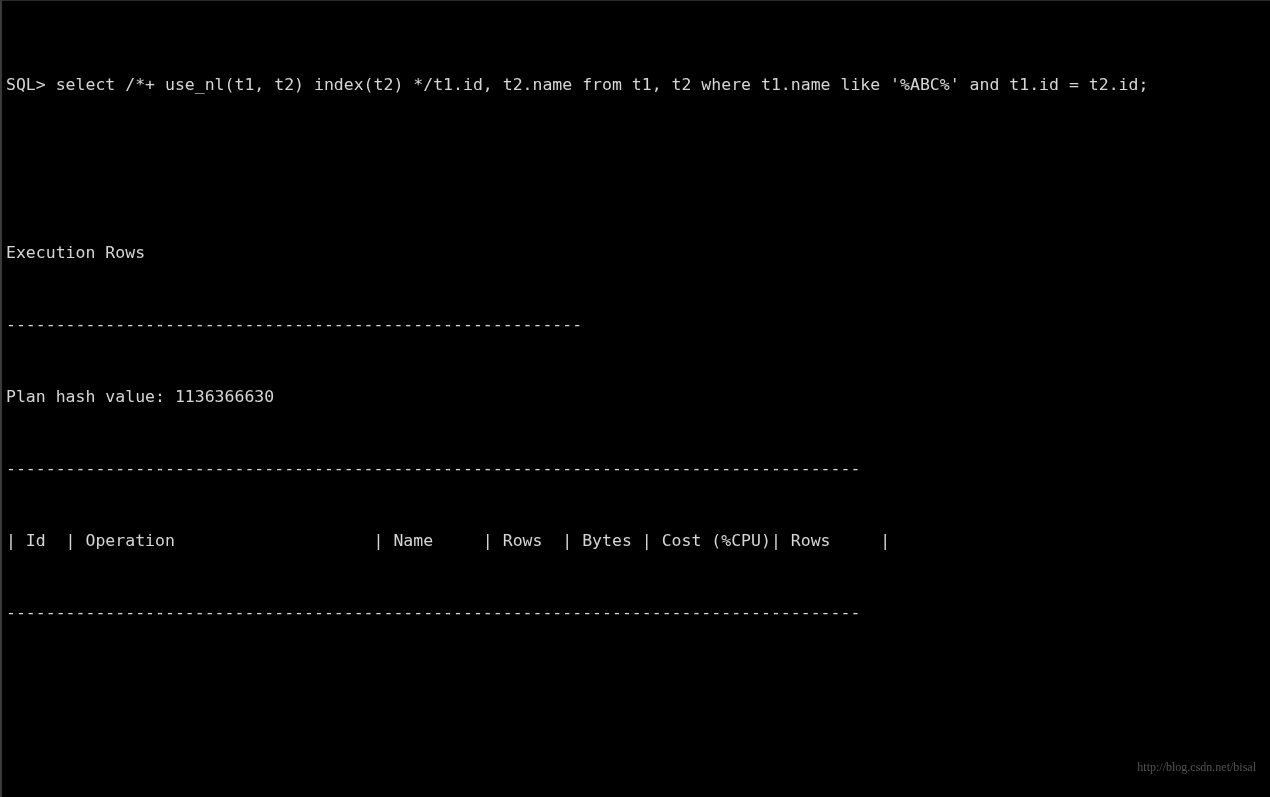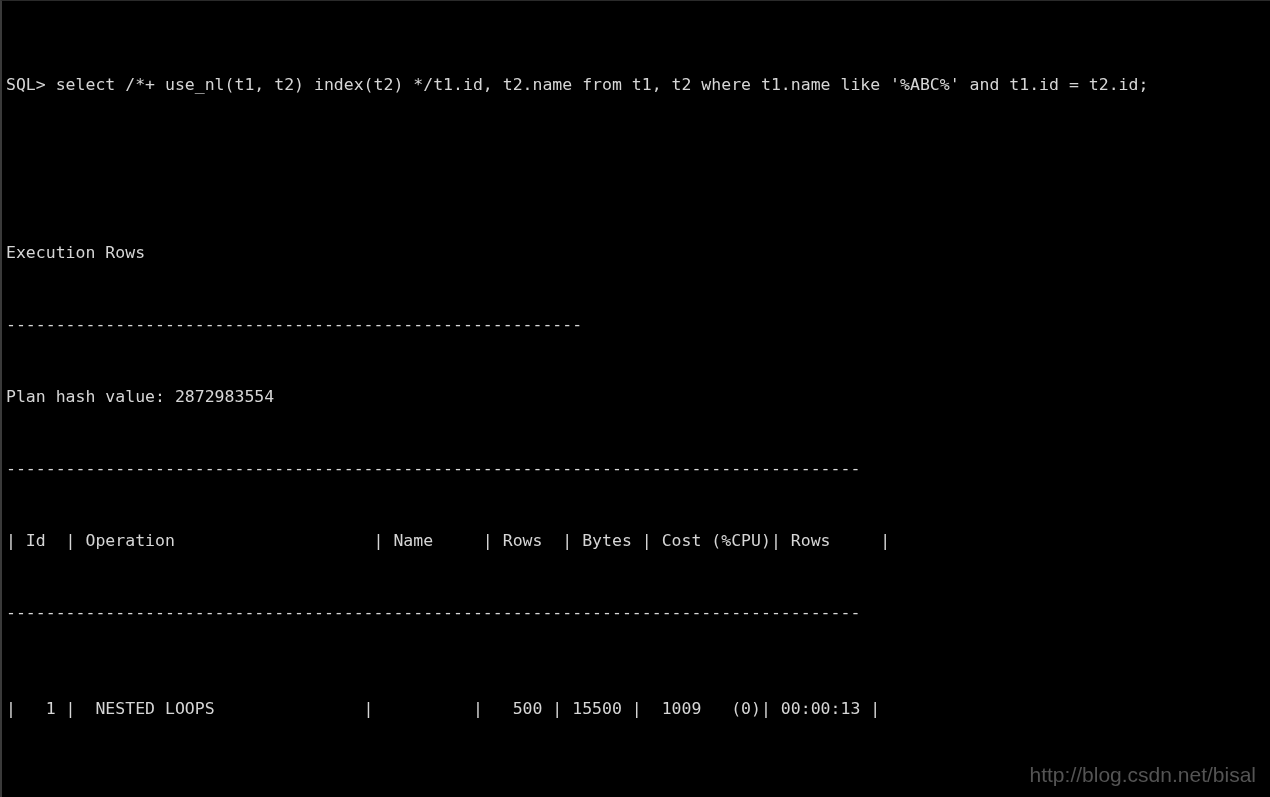--- a/index.html
+++ b/index.html
@@ -42,47 +42,46 @@
     white-space: pre;
     height: 24px;
   }
   .spacer {
     display: block;
     height: 24px;
   }
   .watermark {
     position: absolute;
     right: 14px;
-    bottom: 12px;
+    bottom: 20px;
     color: #545454;
-    font-family: Liberation Sans, sans-serif;
-    font-size: 21px;
+    font-family: Liberation Serif, serif;
+    font-size: 12px;
     line-height: 20px;
     white-space: pre;
     letter-spacing: 0px;
   }
 </style>
 </head>
 <body>
 
 <div id="terminal" style="background: rgb(0, 0, 0);">
 
   <div class="console" style="color: rgb(214, 214, 214);">
 
     <span class="line">SQL&gt; select /*+ use_nl(t1, t2) index(t2) */t1.id, t2.name from t1, t2 where t1.name like '%ABC%' and t1.id = t2.id;</span>
     <span class="spacer"></span>
 
     <span class="line">Execution Rows</span>
     <span class="line">----------------------------------------------------------</span>
-    <span class="line">Plan hash value: 2872983554</span>
+    <span class="line">Plan hash value: 1136366630</span>
     <span class="line">--------------------------------------------------------------------------------------</span>
     <span class="line">| Id  | Operation                    | Name     | Rows  | Bytes | Cost (%CPU)| Rows     |</span>
     <span class="line">--------------------------------------------------------------------------------------</span>
 
-    <span class="line">|   1 |  NESTED LOOPS               |          |   500 | 15500 |  1009   (0)| 00:00:13 |</span>
     
     
     
     
 
     
     
 
     
     

